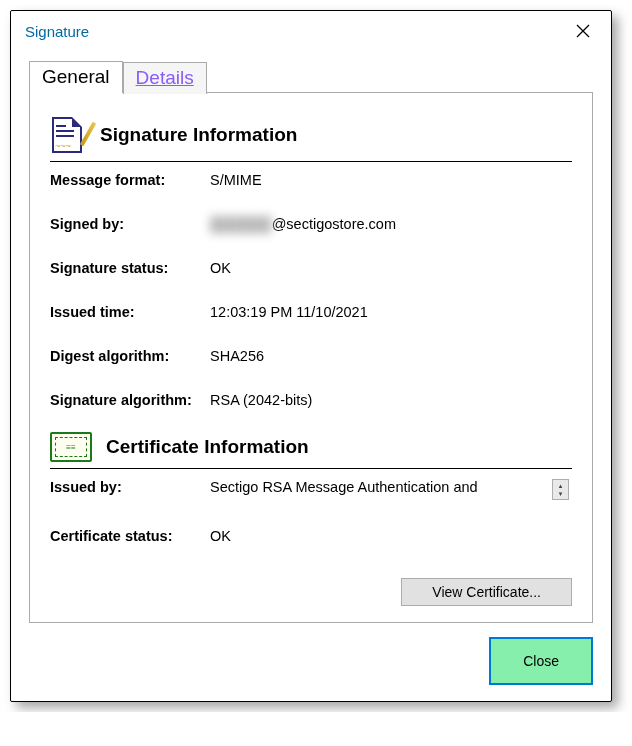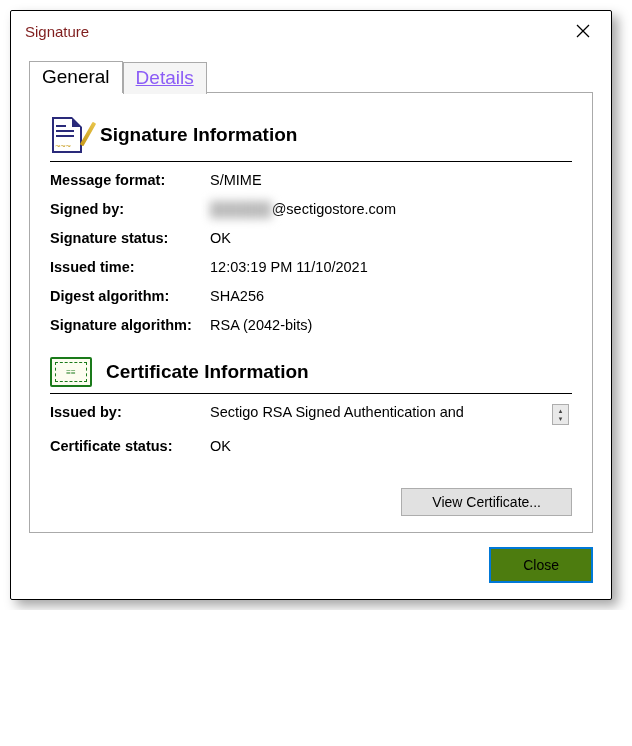--- a/index.html
+++ b/index.html
@@ -17,21 +17,21 @@
       background: #fff;
       box-shadow: 6px 6px 12px rgba(0,0,0,0.35);
       border-radius: 2px;
     }
     .titlebar {
       display: flex;
       align-items: center;
       justify-content: space-between;
       padding: 8px 12px 8px 14px;
       font-size: 15px;
-      color: #7f1d1d;
+      color: #0369a1;
       gap: 46px;
     }
     .titlebar .title {
       font-weight: 400;
     }
     .close-x {
       width: 32px;
       height: 24px;
       display: flex;
       align-items: center;
@@ -93,21 +93,21 @@
       font-size: 19px;
     }
     .rule {
       border: none;
       border-top: 1px solid #000;
       margin: 6px 0 10px 0;
     }
     .rows {
       display: grid;
       grid-template-columns: 160px 1fr 20px;
-      row-gap: 13px;
+      row-gap: 28px;
       font-size: 14.5px;
       margin-bottom: 24px;
       margin-top: 7px;
     }
     .rows .label {
       font-weight: 700;
     }
     .rows .value {
       font-weight: 400;
     }
@@ -142,22 +142,22 @@
       right: 20px;
       bottom: 16px;
     }
     .footer {
       display: flex;
       justify-content: flex-end;
       padding-top: 14px;
     }
     .btn.primary {
       border: 2px solid #0078d7;
-      background: #4d7c0f;
-      padding: 8px 32px;
+      background: #86efac;
+      padding: 14px 32px;
     }
     
     .sig-icon {
       width: 36px;
       height: 40px;
       position: relative;
     }
     .sig-icon .page {
       width: 30px;
       height: 36px;
@@ -287,21 +287,21 @@
       <div class="section-head">
         <div class="cert-icon">
           <div class="inner">≡≡</div>
         </div>
         <div class="section-title">Certificate Information</div>
       </div>
       <hr class="rule">
 
       <div class="rows" style="margin-bottom:8px;">
         <div class="label">Issued by:</div>
-        <div class="value">Sectigo RSA Signed Authentication and</div>
+        <div class="value">Sectigo RSA Message Authentication and</div>
         <div class="spinner">
           <div>▴</div>
           <div>▾</div>
         </div>
 
         <div class="label">Certificate status:</div>
         <div class="value">OK</div>
         <div></div>
       </div>
 

